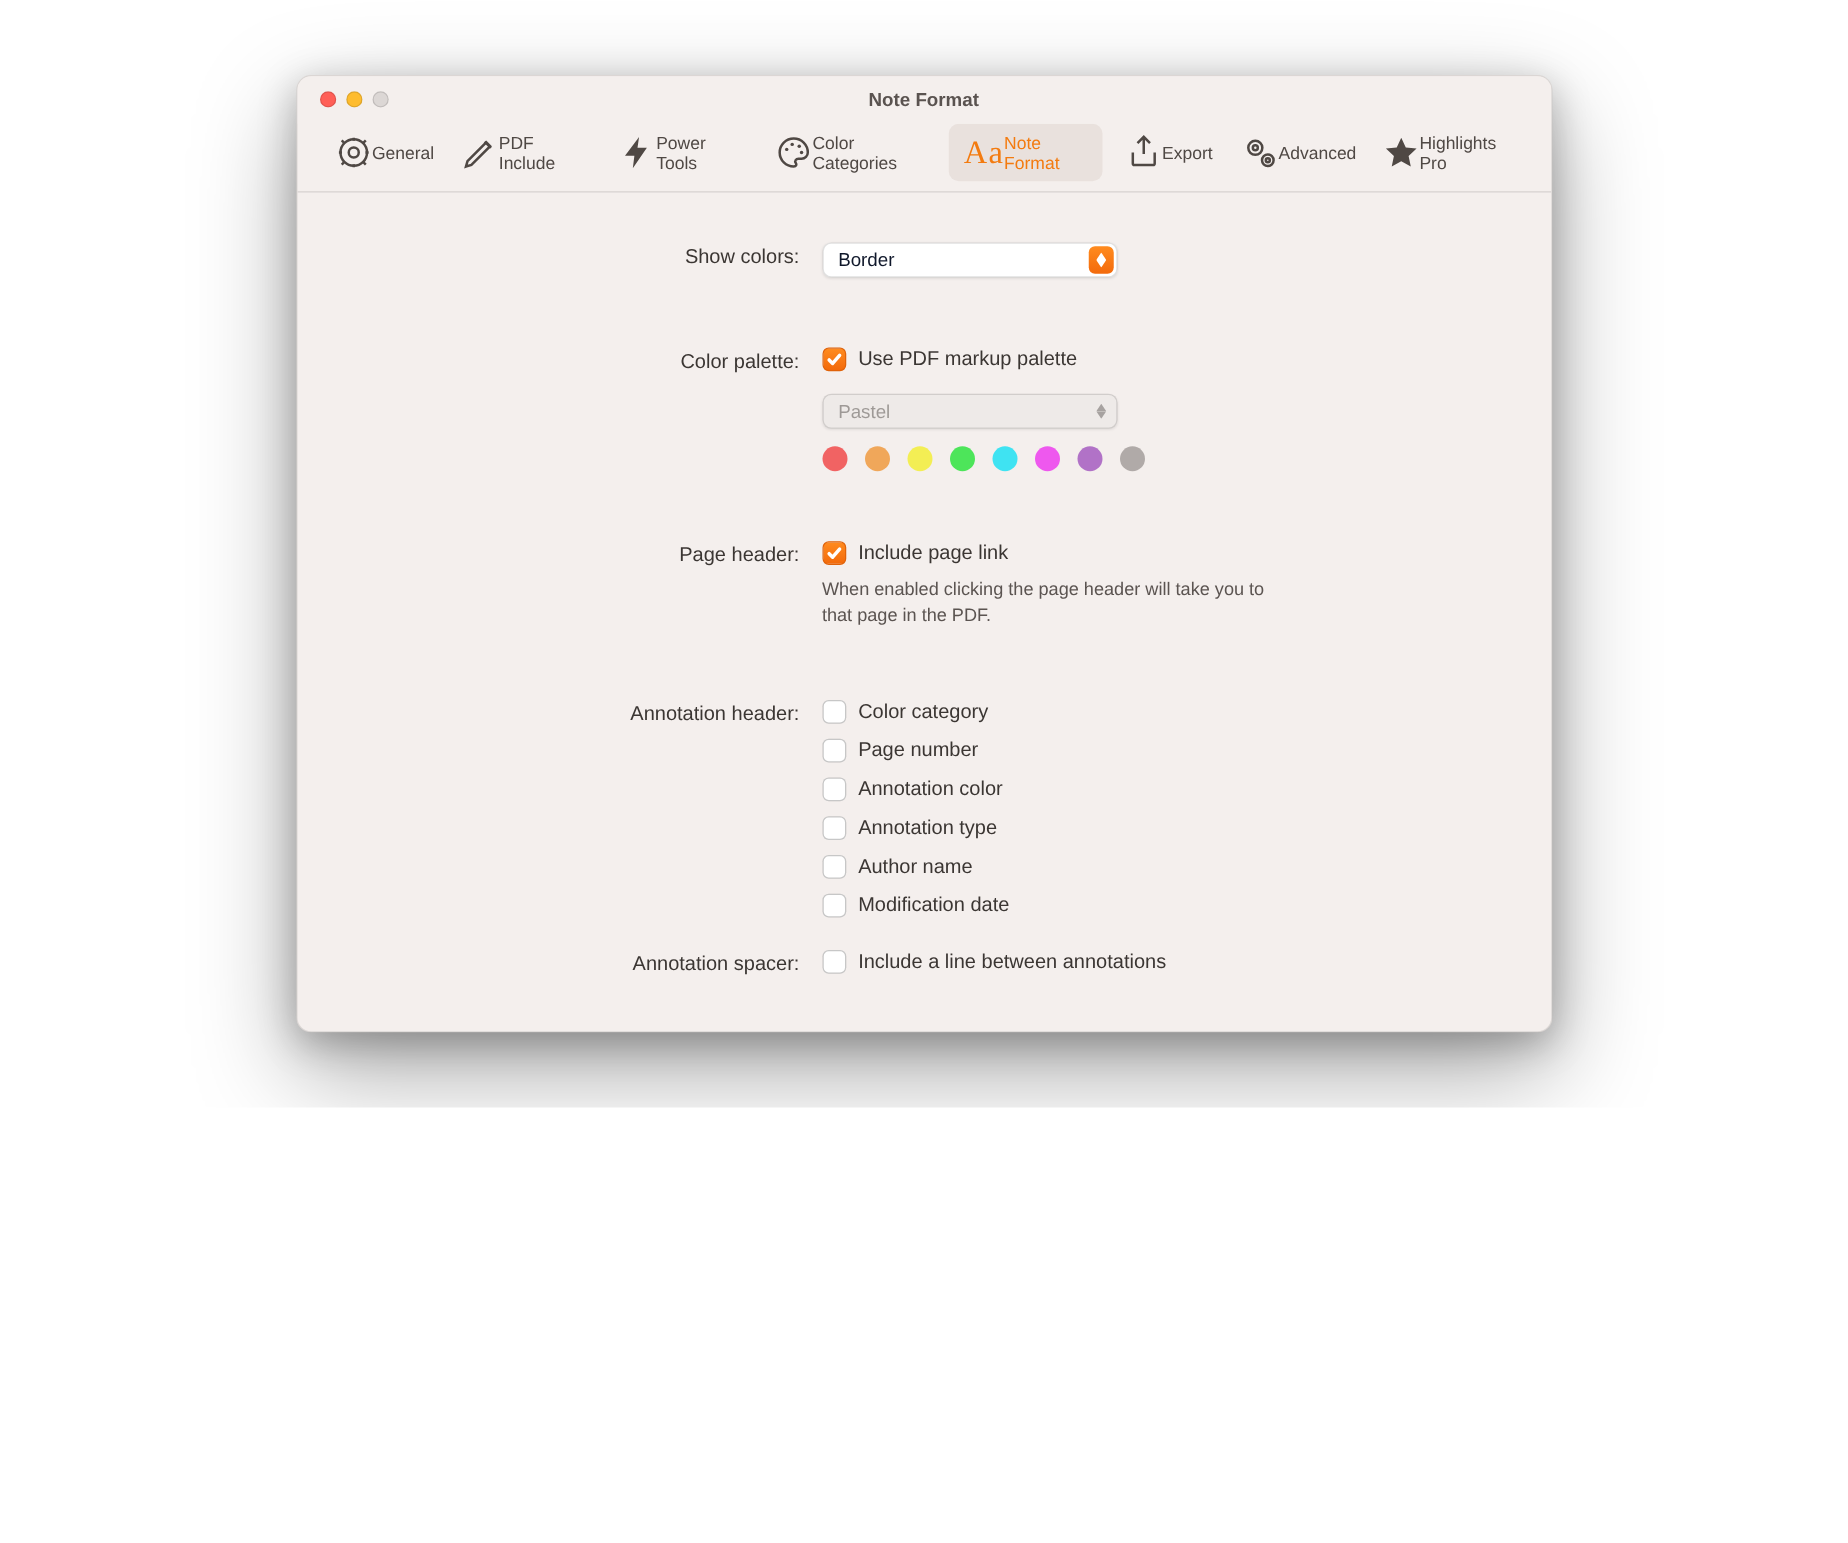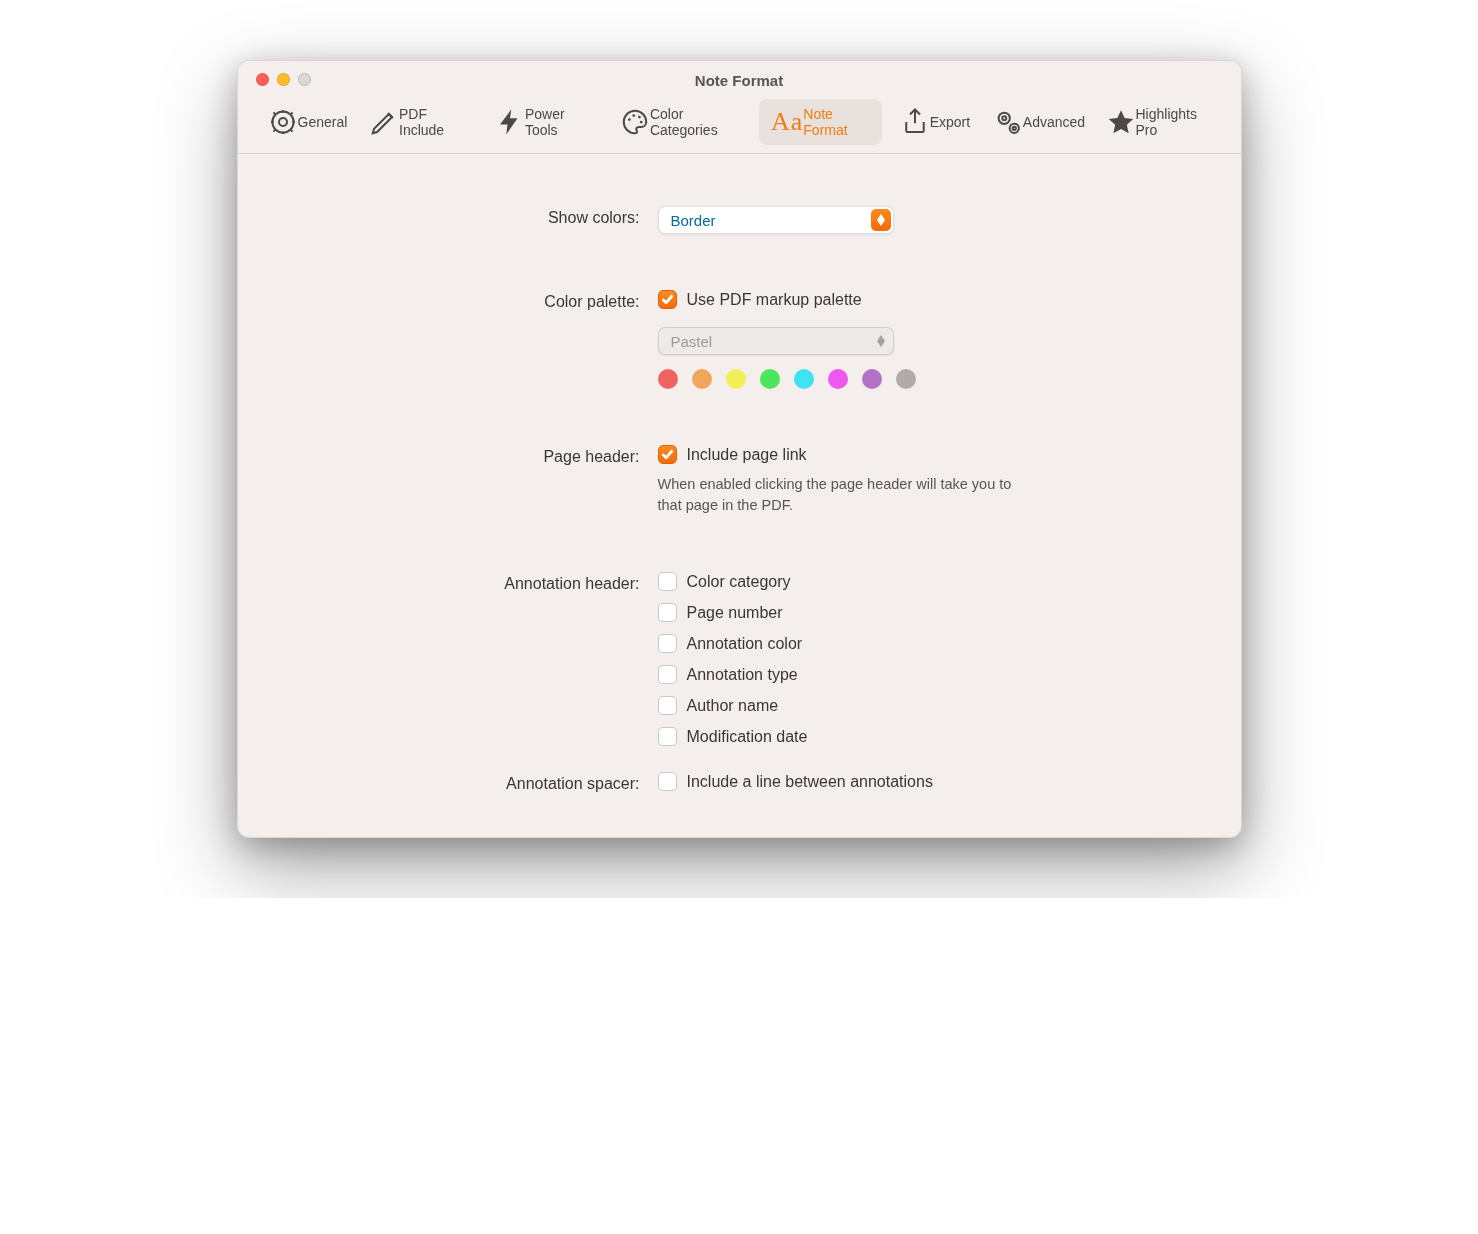--- a/index.html
+++ b/index.html
@@ -90,21 +90,20 @@
     }
 
     .content {
       padding: 40px 60px 30px;
     }
 
     .form-row {
       display: flex;
       align-items: flex-start;
       margin-bottom: 14px;
-      margin-top: 12px;
     }
 
     .form-row.section-gap { margin-top: 56px; }
 
     .label-col {
       width: 360px;
       text-align: right;
       padding-right: 18px;
       padding-top: 3px;
       font-size: 16px;
@@ -154,21 +153,21 @@
       position: relative;
       height: 28px;
       border-radius: 7px;
       background: #fff;
       border: 0.5px solid rgba(0,0,0,0.12);
       box-shadow: 0 1px 2px rgba(0,0,0,0.08);
       display: flex;
       align-items: center;
       padding: 0 30px 0 12px;
       font-size: 15px;
-      color: #0369a1;
+      color: #0f172a;
       min-width: 236px;
     }
     .select .stepper {
       position: absolute;
       right: 2px; top: 2px; bottom: 2px;
       width: 20px;
       border-radius: 5px;
       display:flex; flex-direction:column; align-items:center; justify-content:center;
     }
     .select:not(.disabled) .stepper { background: linear-gradient(180deg,#ff8b1f,#f36a0b); }

